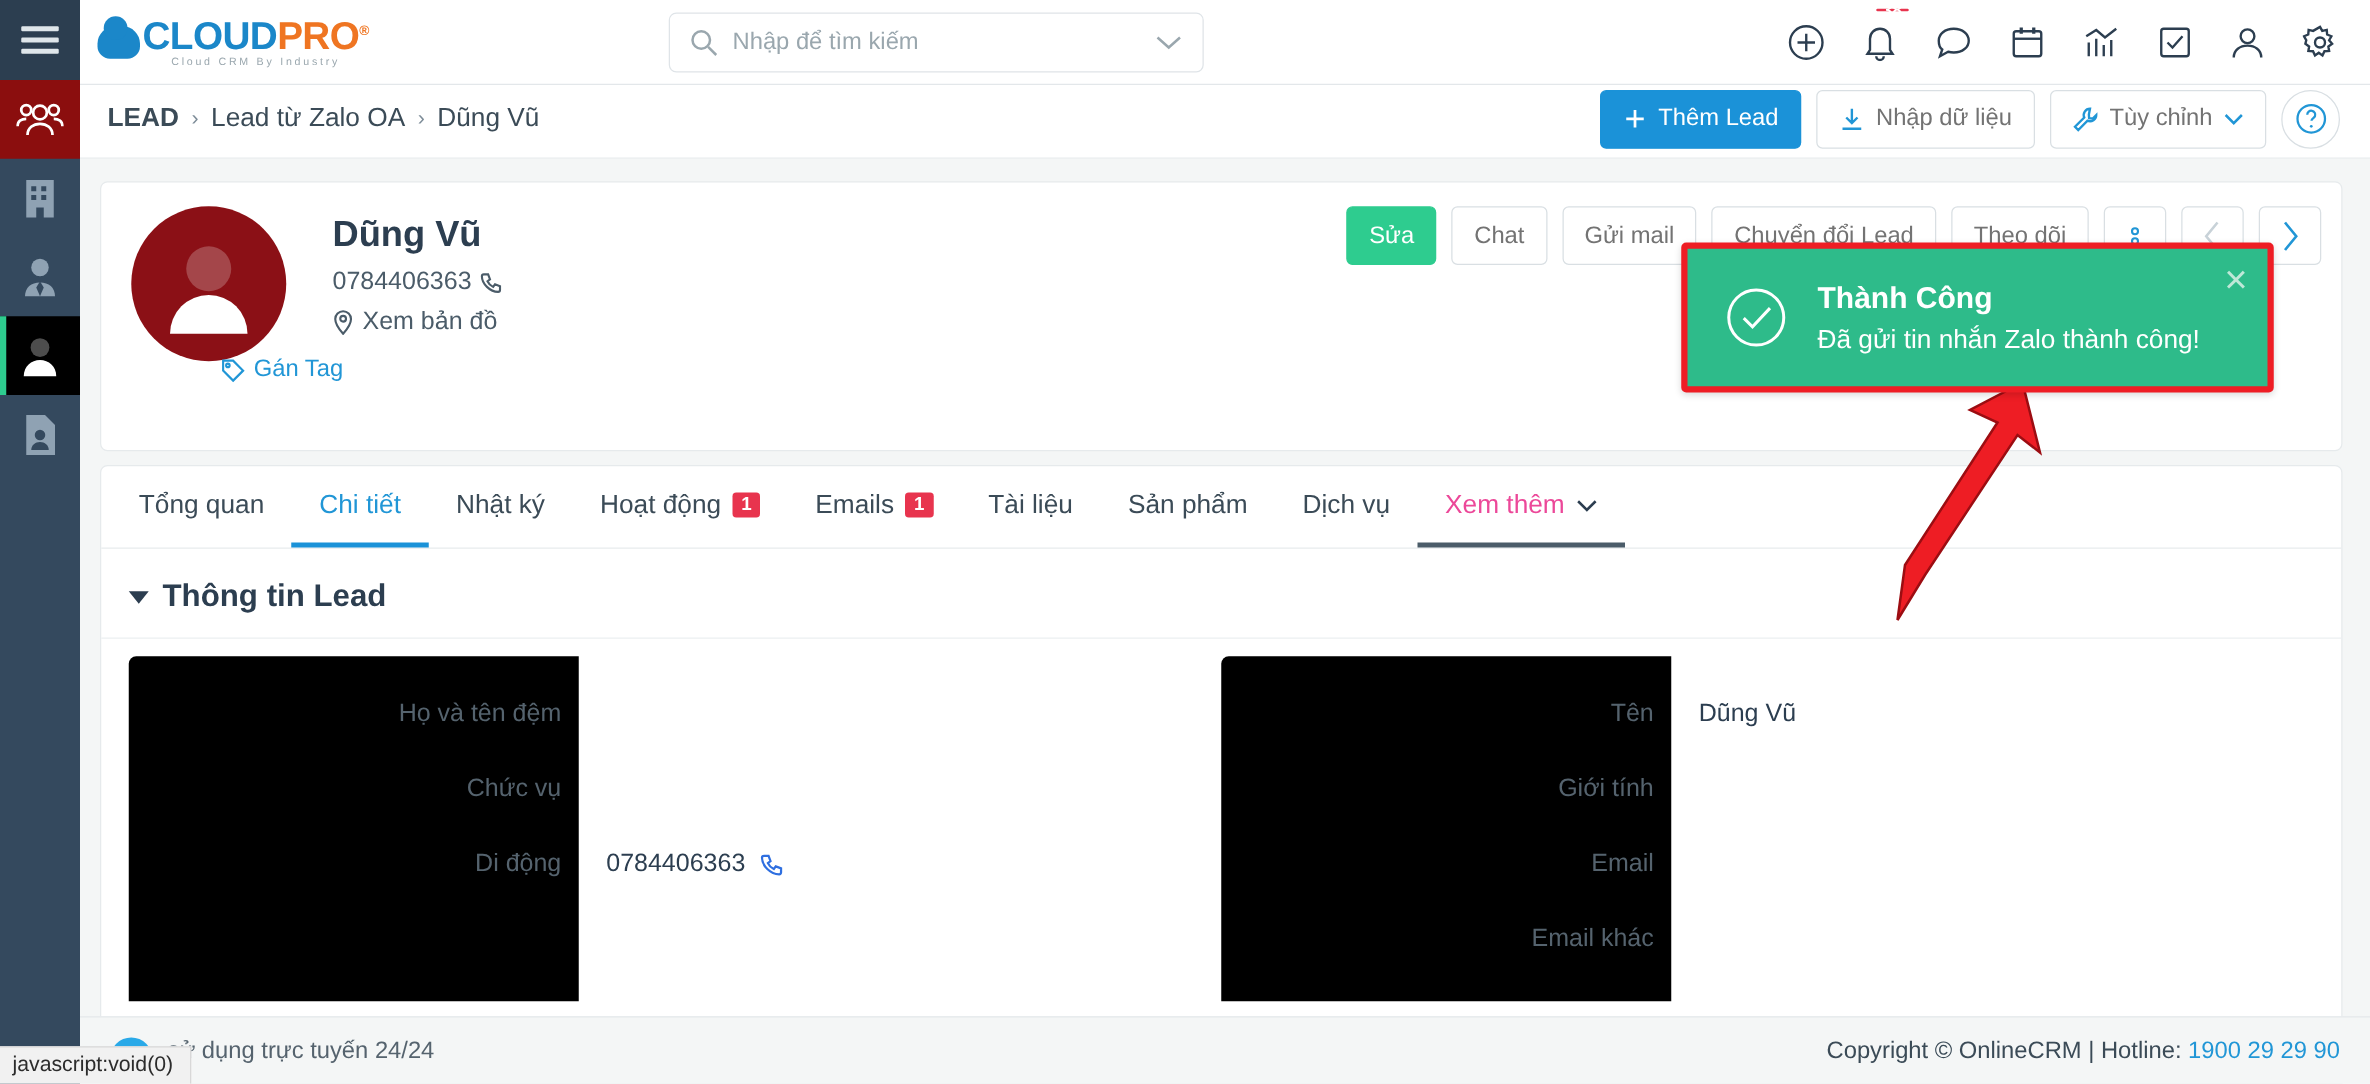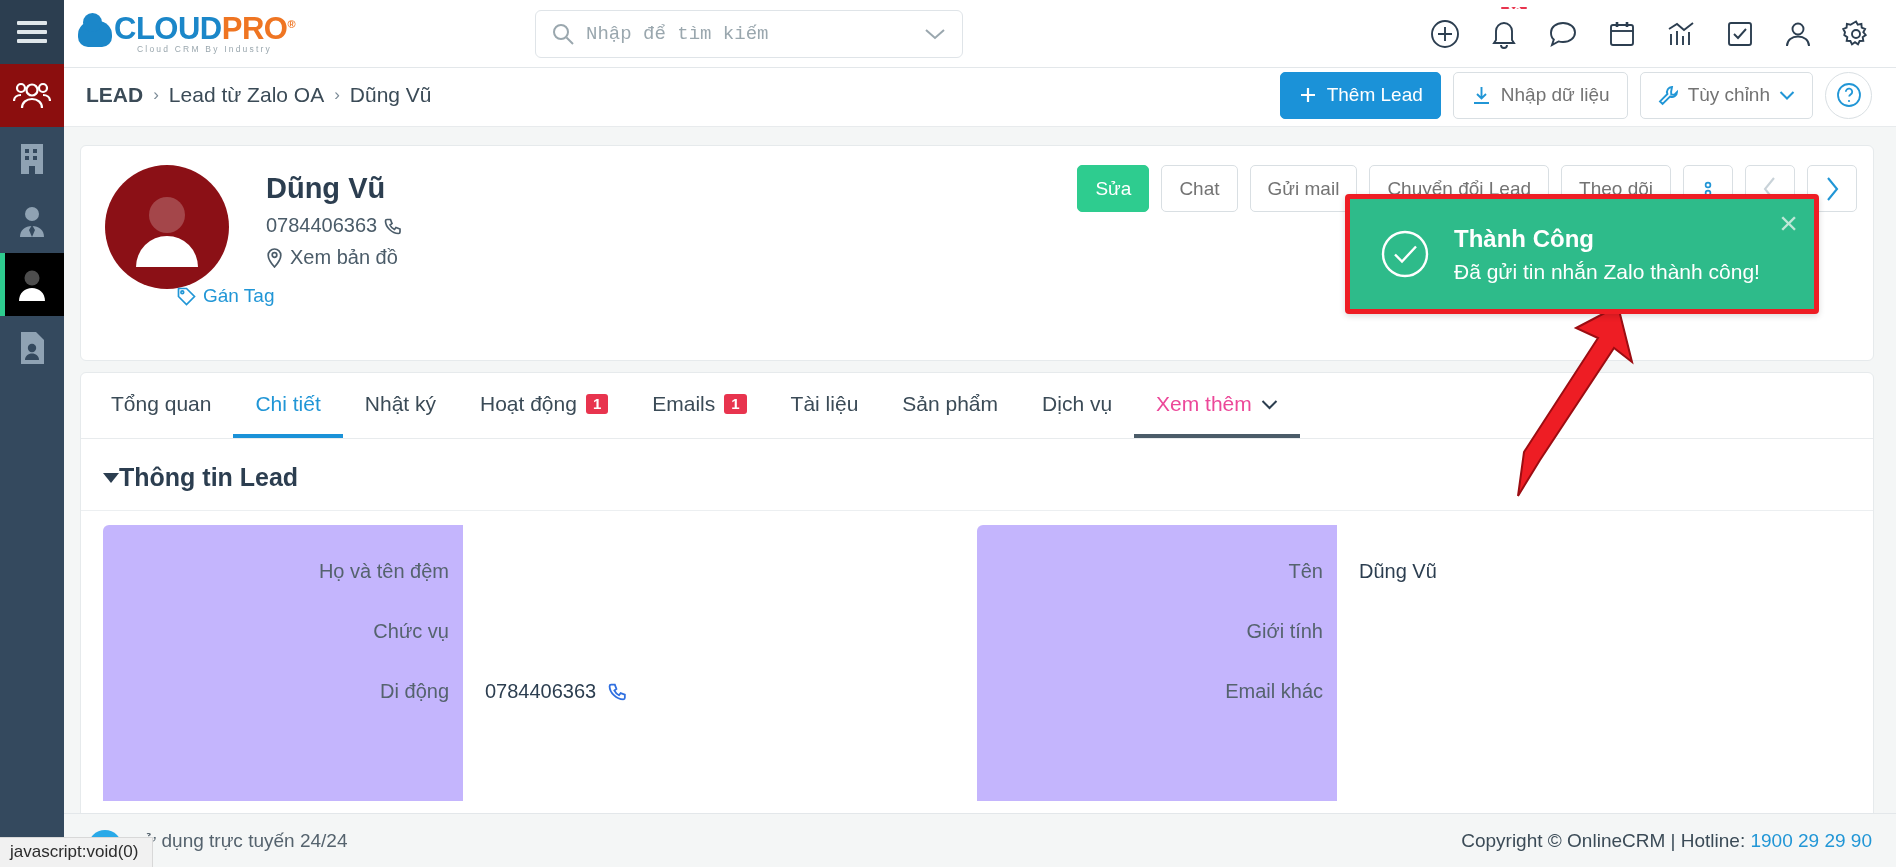--- a/index.html
+++ b/index.html
@@ -51,21 +51,21 @@
   .logo-main .a { color: #1b87c9; }
   .logo-main .b { color: #ef7522; }
   .logo-main .r { font-size: 11px; vertical-align: super; color: #ef7522; }
   .logo-sub {
     font-size: 8.5px; color: #9aa7ae; letter-spacing: 2.2px; text-align: center; margin-top: 1px;
   }
   .search {
     margin-left: 240px; width: 428px; height: 48px; border: 1px solid #dfe4e8;
     border-radius: 6px; display: flex; align-items: center; padding: 0 16px; background: #fff;
   }
-  .search-ph { flex: 1; margin-left: 12px; color: #9aa7ae; font-size: 19px; font-family: Liberation Mono, monospace; }
+  .search-ph { flex: 1; margin-left: 12px; color: #9aa7ae; font-size: 19px; }
   .hdr-icons { margin-left: auto; display: flex; align-items: center; gap: 30px; padding-right: 26px; }
   .hdr-ic { position: relative; color: #2c3e50; cursor: pointer; line-height: 0; }
   .badge-n {
     position: absolute; top: -12px; left: 11px; background: #e8344e; color: #fff;
     font-size: 14px; font-weight: bold; border-radius: 3px; padding: 1px 5px;
   }
 
   
   .crumbbar {
     position: absolute; left: 64px; top: 64px; right: 0; height: 63px;
@@ -128,27 +128,27 @@
   }
   .tab.active { color: #2196d6; border-bottom-color: #1b92d8; }
   .tab.more { color: #ec4899; border-bottom-color: #4b5c69; }
   .badge-r {
     background: #e8344e; color: #fff; font-size: 15px; font-weight: bold;
     border-radius: 3px; padding: 2px 7px; line-height: 1.1;
   }
 
   
   .sect-title {
-    display: flex; align-items: center; gap: 0; font-size: 25px; font-weight: bold;
+    display: flex; align-items: center; gap: 11px; font-size: 25px; font-weight: bold;
     color: #2c3e50; padding: 24px 0 18px 22px; border-bottom: 1px solid #eceff1;
   }
   .caret-d { width: 0; height: 0; border-left: 8px solid transparent; border-right: 8px solid transparent; border-top: 10px solid #2c3e50; }
   .form { display: flex; padding: 14px 22px 0 22px; }
   .fcol { width: 50%; display: flex; }
-  .flabels { width: 360px; background: #c4b5fd; border-radius: 6px 0 0 0; padding: 16px 14px 20px 0; }
+  .flabels { width: 360px; background: #000000; border-radius: 6px 0 0 0; padding: 16px 14px 20px 0; }
   .fvals { flex: 1; padding: 16px 0 20px 22px; }
   .frow { height: 60px; display: flex; align-items: center; justify-content: flex-end; font-size: 20px; color: #55636e; }
   .vrow { height: 60px; display: flex; align-items: center; font-size: 20px; color: #2c3e50; gap: 12px; }
 
   
   .toast {
     position: absolute; left: 1345px; top: 194px; width: 474px; height: 120px;
     background: #2ebb8a; border: 5px solid #ee1d24; border-radius: 4px;
     display: flex; align-items: center; padding-left: 30px; z-index: 60;
     box-shadow: 0 2px 6px rgba(0,0,0,.15);
@@ -473,20 +473,21 @@
             </svg>
           </div>
           <div class="vrow"></div>
         </div>
       </div>
 
       <div class="fcol">
         <div class="flabels">
           <div class="frow">Tên</div>
           <div class="frow">Giới tính</div>
+          <div class="frow">Email</div>
           <div class="frow">Email khác</div>
         </div>
         <div class="fvals">
           <div class="vrow">Dũng Vũ</div>
           <div class="vrow"></div>
           <div class="vrow"></div>
           <div class="vrow"></div>
         </div>
       </div>
     </div>

